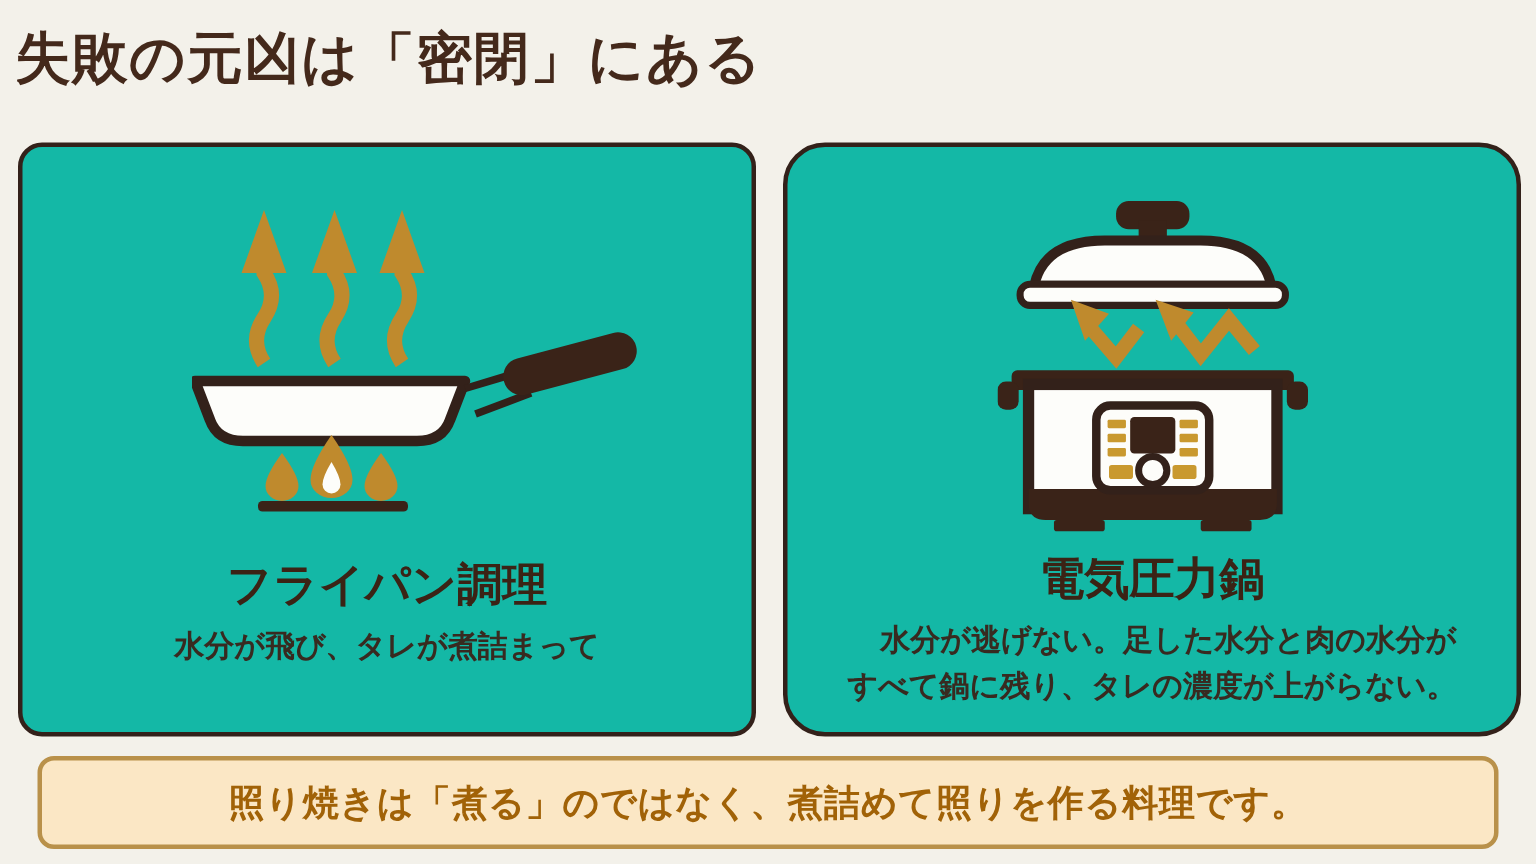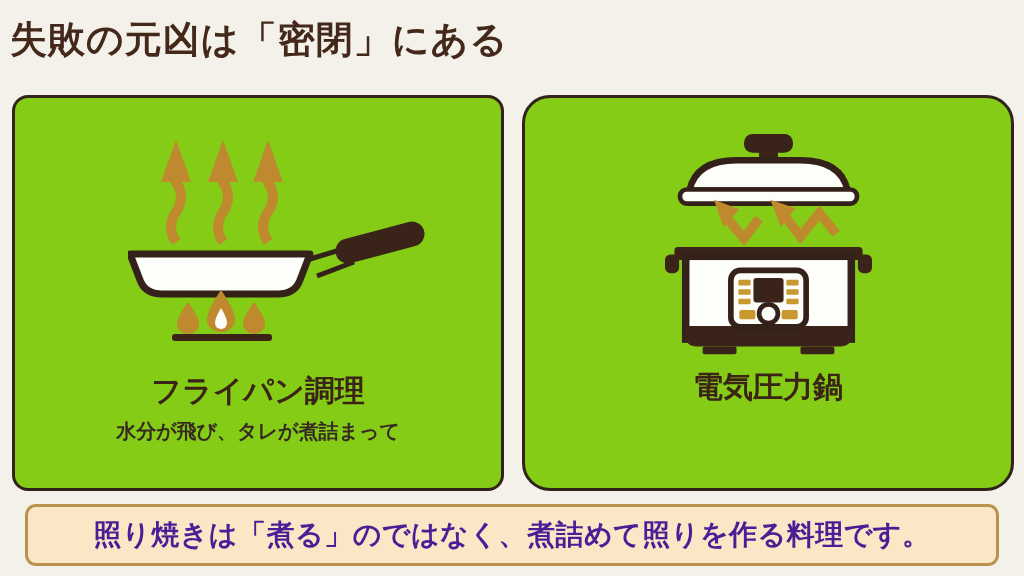--- a/index.html
+++ b/index.html
@@ -9,21 +9,21 @@
     font-family:"Liberation Sans","DejaVu Sans",sans-serif;
   }
   .page-title{
     position:absolute;left:10px;top:18px;margin:0;
     font-family:"Liberation Serif","DejaVu Serif",serif;
     font-weight:700;font-size:37px;line-height:1.2;color:#44291b;
     letter-spacing:1px;
   }
   .panel{
     position:absolute;top:95px;width:492px;height:396px;box-sizing:border-box;
-    background:#84cc16;border:3px solid #33211a;border-radius:16px;
+    background:#14b8a6;border:3px solid #33211a;border-radius:16px;
     display:flex;flex-direction:column;align-items:center;
   }
   .panel.left{left:12px;}
   .panel.right{left:522px;border-radius:28px;}
   .icon-wrap{flex:0 0 auto;display:flex;justify-content:center;}
   .panel .icon-wrap.pan{margin-top:32px;margin-left:40px;}
   .panel .icon-wrap.cooker{margin-top:34px;}
   .panel-title{
     margin:0;font-size:30px;font-weight:700;color:#3b2315;line-height:1.1;
   }
@@ -32,21 +32,21 @@
   .panel-desc{
     margin:9px 0 0 0;font-size:20px;font-weight:700;color:#382a20;
     line-height:1.55;text-align:right;
   }
   .footer-banner{
     position:absolute;left:25px;top:504px;width:974px;height:62px;
     box-sizing:border-box;background:#fbe7c5;border:3px solid #b9914a;
     border-radius:11px;display:flex;align-items:center;justify-content:center;
   }
   .footer-banner p{
-    margin:0;font-size:28px;font-weight:700;color:#4c1d95;letter-spacing:.5px;
+    margin:0;font-size:24px;font-weight:700;color:#a16207;letter-spacing:.5px;
   }
   svg{display:block;}
 </style>
 </head>
 <body>
 
 <h1 class="page-title">失敗の元凶は「密閉」にある</h1>
 
 <section class="panel left">
   <div class="icon-wrap pan">
@@ -123,17 +123,18 @@
         <rect x="129" y="157" width="13" height="6" rx="1"></rect>
         <rect x="129" y="167" width="13" height="6" rx="1"></rect>
         <rect x="129" y="177" width="13" height="6" rx="1"></rect>
         <rect x="79" y="189" width="17" height="10" rx="2"></rect>
         <rect x="124" y="189" width="17" height="10" rx="2"></rect>
       </g>
       <circle cx="110" cy="193" r="10" fill="#fdfdfa" stroke="#33211a" stroke-width="5"></circle>
     </svg>
   </div>
   <h2 class="panel-title">電気圧力鍋</h2>
+  <p class="panel-desc"><span>水分が逃げない。足した水分と肉の水分が</span><br><span>すべて鍋に残り、タレの濃度が上がらない。</span></p>
 </section>
 
 <div class="footer-banner">
   <p>照り焼きは「煮る」のではなく、煮詰めて照りを作る料理です。</p>
 </div>
 
 </body></html>

